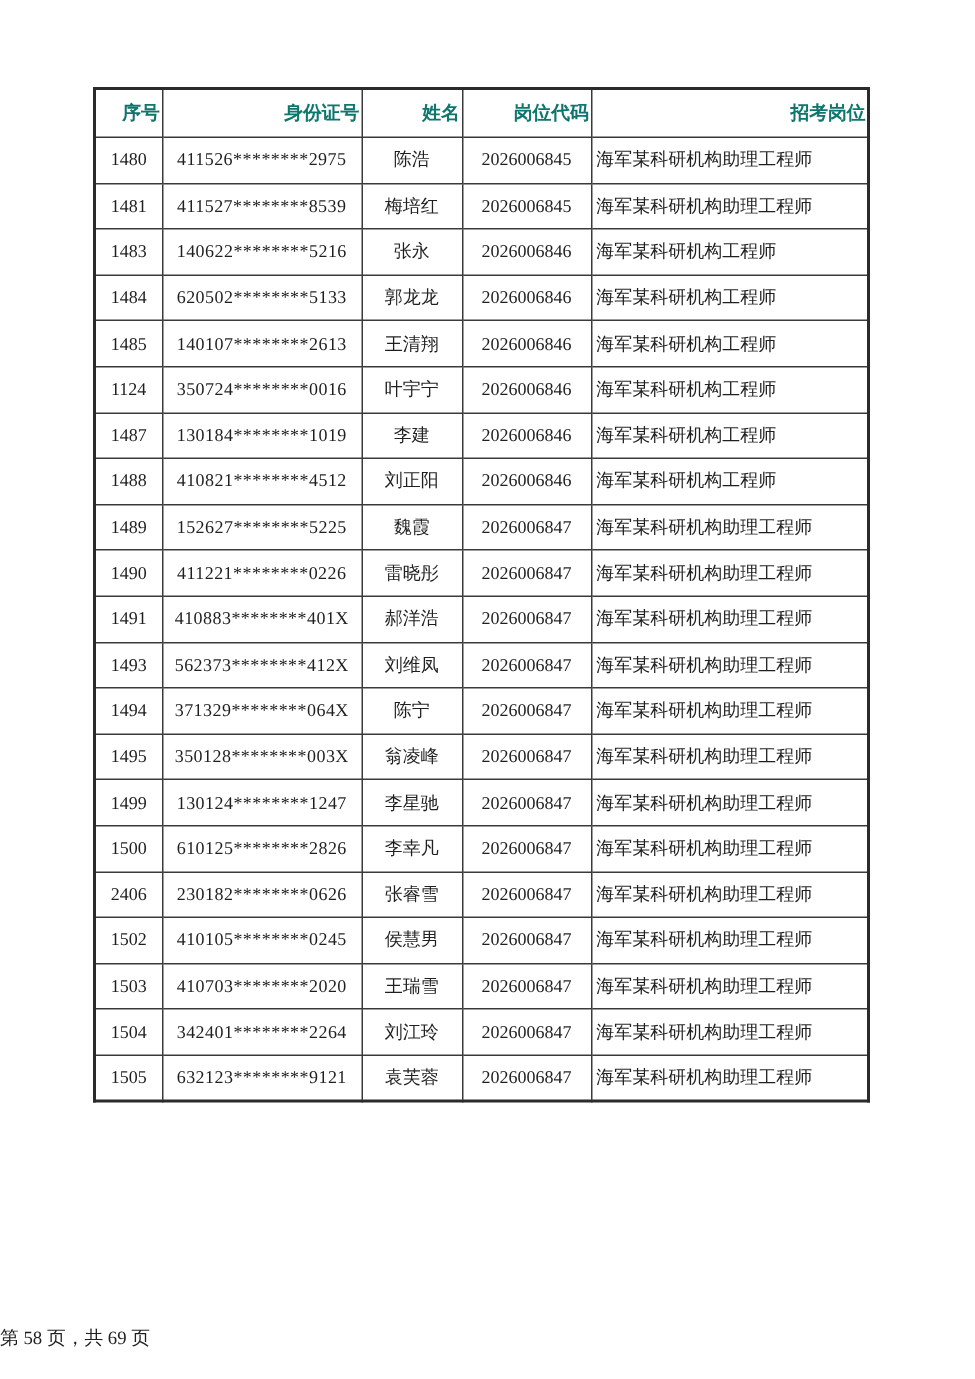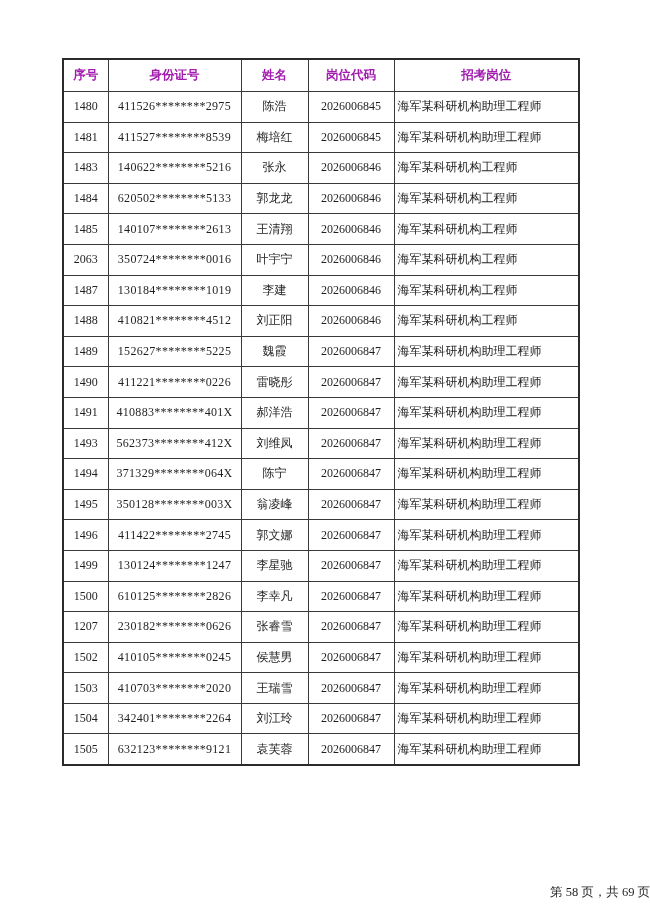--- a/index.html
+++ b/index.html
@@ -28,22 +28,22 @@
   .roster th, .roster td {
     border: 1px solid #3a3a3a;
     overflow: hidden;
     white-space: nowrap;
   }
   .roster th {
     height: 29px;
     font-family: "Liberation Sans", "DejaVu Sans", sans-serif;
     font-weight: bold;
     font-size: 12.5px;
-    color: #a21caf;
-    text-align: center;
+    color: #0f766e;
+    text-align: right;
     vertical-align: middle;
   }
   .roster td {
     height: 27.6px;
     font-size: 12px;
     vertical-align: middle;
     text-align: center;
     color: #1f1f1f;
   }
   .roster td.col1 {
@@ -57,21 +57,21 @@
   .col-w0 { width: 45px; }
   .col-w1 { width: 133px; }
   .col-w2 { width: 67px; }
   .col-w3 { width: 86px; }
   .col-w4 { width: 185px; }
   .footer {
     position: absolute;
     left: 0;
     top: 884px;
     width: 650px;
-    text-align: right;
+    text-align: left;
     font-size: 12.5px;
     color: #1f1f1f;
     font-family: "Liberation Serif", "DejaVu Serif", serif;
   }
 </style>
 </head>
 <body>
 
 <div class="page">
 
@@ -122,21 +122,21 @@
           <td class="col4">海军某科研机构工程师</td>
         </tr>
         <tr>
           <td class="col0">1485</td>
           <td class="col1">140107********2613</td>
           <td class="col2">王清翔</td>
           <td class="col3">2026006846</td>
           <td class="col4">海军某科研机构工程师</td>
         </tr>
         <tr>
-          <td class="col0">2063</td>
+          <td class="col0">1124</td>
           <td class="col1">350724********0016</td>
           <td class="col2">叶宇宁</td>
           <td class="col3">2026006846</td>
           <td class="col4">海军某科研机构工程师</td>
         </tr>
         <tr>
           <td class="col0">1487</td>
           <td class="col1">130184********1019</td>
           <td class="col2">李建</td>
           <td class="col3">2026006846</td>
@@ -185,42 +185,35 @@
           <td class="col4">海军某科研机构助理工程师</td>
         </tr>
         <tr>
           <td class="col0">1495</td>
           <td class="col1">350128********003X</td>
           <td class="col2">翁凌峰</td>
           <td class="col3">2026006847</td>
           <td class="col4">海军某科研机构助理工程师</td>
         </tr>
         <tr>
-          <td class="col0">1496</td>
-          <td class="col1">411422********2745</td>
-          <td class="col2">郭文娜</td>
-          <td class="col3">2026006847</td>
-          <td class="col4">海军某科研机构助理工程师</td>
-        </tr>
-        <tr>
           <td class="col0">1499</td>
           <td class="col1">130124********1247</td>
           <td class="col2">李星驰</td>
           <td class="col3">2026006847</td>
           <td class="col4">海军某科研机构助理工程师</td>
         </tr>
         <tr>
           <td class="col0">1500</td>
           <td class="col1">610125********2826</td>
           <td class="col2">李幸凡</td>
           <td class="col3">2026006847</td>
           <td class="col4">海军某科研机构助理工程师</td>
         </tr>
         <tr>
-          <td class="col0">1207</td>
+          <td class="col0">2406</td>
           <td class="col1">230182********0626</td>
           <td class="col2">张睿雪</td>
           <td class="col3">2026006847</td>
           <td class="col4">海军某科研机构助理工程师</td>
         </tr>
         <tr>
           <td class="col0">1502</td>
           <td class="col1">410105********0245</td>
           <td class="col2">侯慧男</td>
           <td class="col3">2026006847</td>

